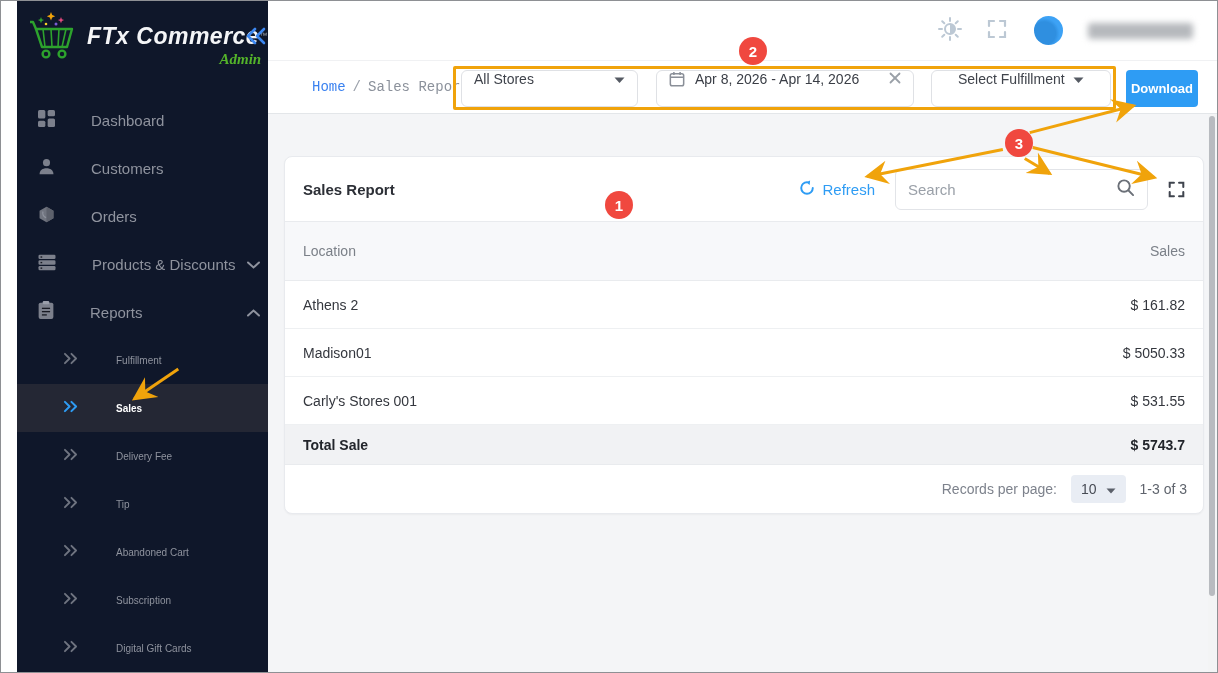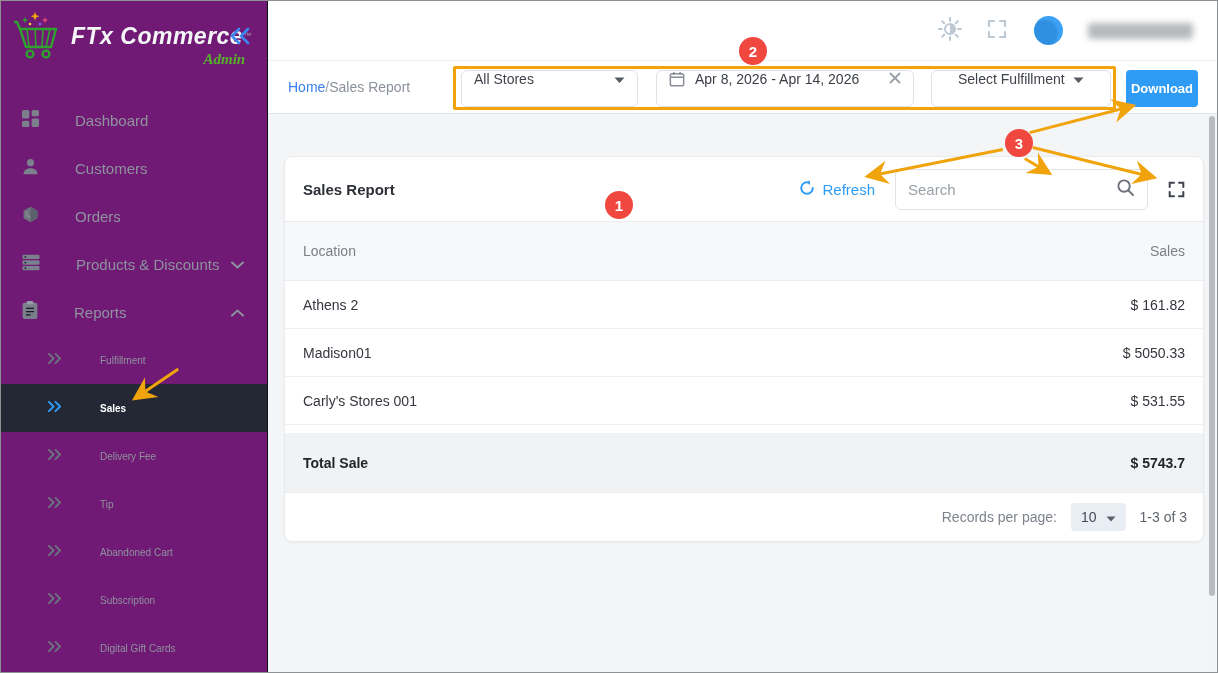--- a/index.html
+++ b/index.html
@@ -4,22 +4,22 @@
 <style>
   * { margin:0; padding:0; box-sizing:border-box; }
   html,body { background:#dfe1e4; }
   body { font-family:"Liberation Sans", sans-serif; }
   #app {
     position:relative; width:1218px; height:673px; background:#fff;
     border:1px solid #8e9094; overflow:hidden;
   }
   
   .sidebar {
-    position:absolute; left:0; top:0; width:267px; height:100%;
-    background:#701a75; border-right:1px solid #0e0f15;
+    position:absolute; left:16px; top:0; width:267px; height:100%;
+    background:#0f172a; border-right:1px solid #0e0f15;
   }
   .logo-area { position:relative; height:92px; padding:10px 12px; }
   .logo-row { display:flex; align-items:flex-start; }
   .brand-text { margin-left:6px; margin-top:12px; }
   .brand-name { font-style:italic; font-weight:700; font-size:23px; color:#f4f5f7; letter-spacing:.5px; }
   .brand-tm { font-size:8px; color:#9aa0a8; vertical-align:super; }
   .brand-badge { display:block; text-align:right; font-family:"Liberation Serif", serif; font-style:italic; font-weight:700; font-size:15px; color:#54b32a; margin-top:1px; margin-right:6px;}
   .collapse-btn { position:absolute; right:16px; top:26px; }
   
   .nav { position:absolute; top:95px; left:0; right:0; }
@@ -32,21 +32,21 @@
   .sub-item.active .nav-label { color:#ffffff; font-weight:700; }
   
   .main { position:absolute; left:267px; top:0; width:951px; height:100%; background:#f4f5f7; }
   .topbar {
     height:60px; background:#fff; display:flex; align-items:center;
     justify-content:flex-end; padding-right:26px; gap:25px; border-bottom:1px solid #f0f1f3;
   }
   .avatar { width:29px; height:29px; border-radius:50%; background:radial-gradient(circle at 35% 60%, #2f8fe0 0 45%, #3da2f5 60%); margin-left:2px;}
   .user-name-blur { width:105px; height:16px; border-radius:3px; background:#b6b9bd; filter:blur(3px); }
   .filterbar { position:relative; height:53px; background:#fff; border-bottom:1px solid #e3e6e9; }
-  .breadcrumb { position:absolute; left:20px; top:50%; transform:translateY(-50%); font-size:14px; display:flex; align-items:center;}
+  .breadcrumb { position:absolute; left:44px; top:50%; transform:translateY(-50%); font-size:14px; display:flex; gap:7px; align-items:center;font-family:Liberation Mono, monospace;}
   .bc-home { color:#3b82f0; cursor:pointer; }
   .bc-sep { color:#9aa0aa; }
   .bc-current { color:#8b919b; }
   .annotation-rect { position:absolute; left:185px; top:5px; width:663px; height:44px; border:3px solid #f0a30b; border-radius:2px; pointer-events:none; z-index:5;}
   .ctl { position:absolute; top:9px; height:37px; background:#fff; border:1px solid #dfe1e5; border-radius:6px; display:flex; align-items:flex-start; font-size:14px; color:#3f434b; cursor:pointer; }
   .ctl-store { left:193px; width:177px; padding:0 12px; justify-content:space-between; }
   .ctl-date { left:388px; width:258px; padding:0 12px; gap:10px; }
   .ctl-date .date-text { flex:1; color:#3a3e46; }
   .ctl-ff { left:663px; width:180px; padding:0 26px; justify-content:space-between; }
   .btn-download { position:absolute; left:858px; top:9px; width:72px; height:37px; background:#2e9cf4; color:#fff; font-size:13px; font-weight:700; border:none; border-radius:4px; cursor:pointer; font-family:inherit;}
@@ -55,21 +55,21 @@
   .card { width:920px; background:#fff; border:1px solid #e8eaee; border-radius:8px; box-shadow:0 1px 2px rgba(20,22,30,.04); overflow:hidden; }
   .card-header { display:flex; align-items:center; height:64px; padding:0 18px; }
   .card-title { font-size:15px; font-weight:700; color:#2c2f36; flex:1; }
   .refresh-link { display:flex; align-items:center; gap:7px; color:#2e9cf4; font-size:15px; cursor:pointer; }
   .search-box { display:flex; align-items:center; width:253px; height:41px; border:1px solid #e2e4e8; border-radius:6px; margin:0 20px; padding:0 12px 0 12px; background:#fff;}
   .search-box input { border:none; outline:none; flex:1; font-size:15px; color:#3a3e46; font-family:inherit; background:transparent; min-width:0;}
   .search-box input::placeholder { color:#9aa0a8; }
   .fs-btn { cursor:pointer; display:flex; align-items:center; }
   .t-head { display:flex; align-items:center; height:60px; background:#f7f8fa; border-top:1px solid #e9ebee; border-bottom:1px solid #e9ebee; padding:0 18px; font-size:14px; color:#7b8088; }
   .t-row { display:flex; align-items:center; height:48px; border-bottom:1px solid #eef0f2; padding:0 18px; font-size:14px; color:#34373e; }
-  .t-total { display:flex; align-items:center; height:60px; background:#f1f2f4; border-bottom:1px solid #e9ebee; padding:0 18px; font-size:14px; font-weight:700; color:#22252b;margin-top:8px; }
+  .t-total { display:flex; align-items:center; height:40px; background:#f1f2f4; border-bottom:1px solid #e9ebee; padding:0 18px; font-size:14px; font-weight:700; color:#22252b; }
   .cell-loc { flex:1; }
   .cell-val { text-align:right; }
   .t-foot { display:flex; align-items:center; justify-content:flex-end; height:48px; padding:0 16px; gap:14px; font-size:14px; color:#7d828c; }
   .page-size { display:flex; align-items:center; gap:9px; background:#e9edf4; border-radius:4px; padding:6px 10px; color:#474b54; cursor:pointer; }
   .range-text { color:#5f646d; }
   
   .v-scroll-track { position:absolute; right:3px; top:113px; bottom:0; width:8px; background:#f3f4f5; }
   .v-scroll-thumb { position:absolute; left:1px; top:2px; width:6px; height:480px; border-radius:3px; background:#b8bbc0; }
   
   .overlay { position:absolute; inset:0; pointer-events:none; z-index:50; }

